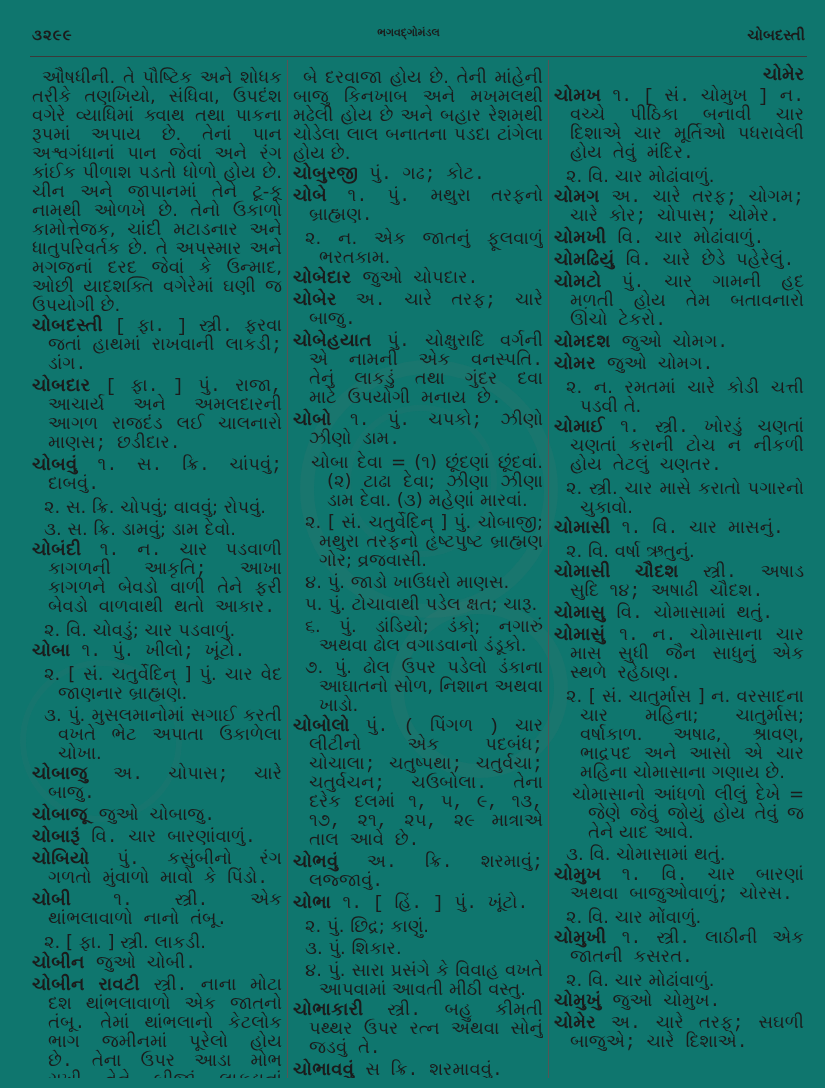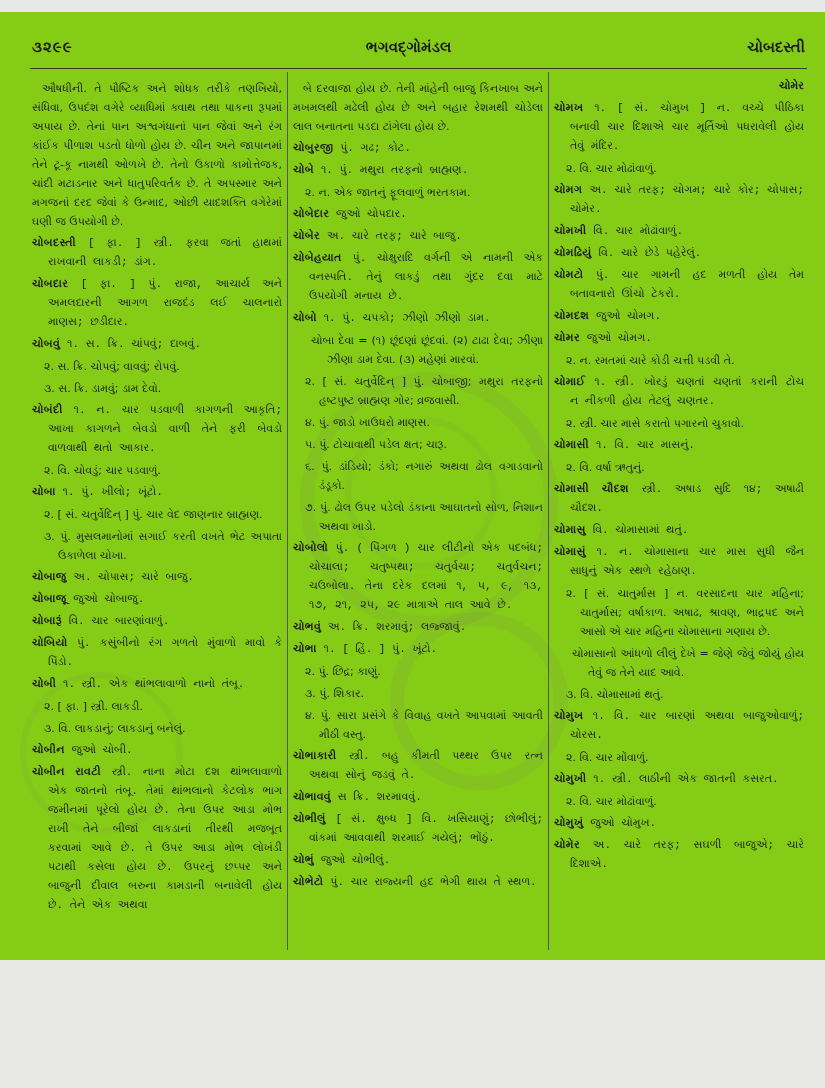--- a/index.html
+++ b/index.html
@@ -2,55 +2,55 @@
 <html lang="gu"><head>
 <meta charset="utf-8">
 <style>
   html,body{margin:0;padding:0;}
   body{
     background:#e8e8e6;
     font-family:"DejaVu Sans","Liberation Sans",sans-serif;
   }
   .page{
     position:relative;
-    width:825px;height:948px;
-    margin:12px auto;
-    background:#84cc16;
+    width:825px;height:1088px;
+    margin:0 auto;
+    background:#0f766e;
     color:#1b1b1b;
     overflow:hidden;
   }
   
   .wm{
     position:absolute;border-radius:50%;
     border:14px solid rgba(120,120,120,.10);
     pointer-events:none;
   }
   .wm.inner{border-width:6px;border-color:rgba(120,120,120,.08);}
   
   .hdr{
     position:absolute;top:26px;left:32px;right:20px;
     display:flex;align-items:flex-start;justify-content:space-between;
     font-weight:700;font-size:15px;
   }
   .hdr .pageno{width:120px;text-align:left;letter-spacing:1px;}
-  .hdr .title{flex:1;text-align:center;font-size:15px;}
+  .hdr .title{flex:1;text-align:center;font-size:11px;}
   .hdr .guide{width:140px;text-align:right;}
   .hrule{
     position:absolute;top:56px;left:30px;right:18px;
     height:1px;background:#3a3a3a;
   }
   
   .cols{
     position:absolute;top:60px;left:32px;right:18px;bottom:10px;
     display:flex;
   }
   .col{
     width:250px;flex:0 0 auto;
     padding-top:4px;
-    font-size:11px;line-height:19px;
+    font-size:18px;line-height:19px;
     text-align:justify;
     overflow:hidden;
   }
   .col + .vrule{margin:0 5px;}
   .vrule{width:1px;background:#555;flex:0 0 auto;}
   p{margin:3px 0;}
   p.cont{text-indent:10px;}
   p.entry{padding-left:16px;text-indent:-16px;font-family:Liberation Mono, monospace;}
   p.sub{padding-left:26px;text-indent:-14px;}
   p.idiom{padding-left:34px;text-indent:-16px;}
@@ -87,21 +87,20 @@
         <p class="sub">૨. વિ. ચોવડું; ચાર પડવાળું.</p>
         <p class="entry"><b class="hw">ચોબા </b>૧. પું. ખીલો; ખૂંટો.</p>
         <p class="sub">૨. [ સં. ચતુર્વેદિન્ ] પું. ચાર વેદ જાણનાર બ્રાહ્મણ.</p>
         <p class="sub">૩. પું. મુસલમાનોમાં સગાઈ કરતી વખતે ભેટ અપાતા ઉકાળેલા ચોખા.</p>
         <p class="entry"><b class="hw">ચોબાજુ </b>અ. ચોપાસ; ચારે બાજુ.</p>
         <p class="entry"><b class="hw">ચોબાજૂ </b>જુઓ ચોબાજુ.</p>
         <p class="entry"><b class="hw">ચોબારૂં </b>વિ. ચાર બારણાંવાળું.</p>
         <p class="entry"><b class="hw">ચોબિયો </b>પું. કસુંબીનો રંગ ગળતો મુંવાળો માવો કે પિંડો.</p>
         <p class="entry"><b class="hw">ચોબી </b>૧. સ્ત્રી. એક થાંભલાવાળો નાનો તંબૂ.</p>
         <p class="sub">૨. [ ફા. ] સ્ત્રી. લાકડી.</p>
-        <p class="sub">૩. વિ. લાકડાનું; લાકડાનું બનેલું.</p>
         <p class="entry"><b class="hw">ચોબીન </b>જુઓ ચોબી.</p>
         <p class="entry"><b class="hw">ચોબીન રાવટી </b>સ્ત્રી. નાના મોટા દશ થાંભલાવાળો એક જાતનો તંબૂ. તેમાં થાંભલાનો કેટલોક ભાગ જમીનમાં પૂરેલો હોય છે. તેના ઉપર આડા મોભ રાખી તેને બીજાં લાકડાનાં તીરથી મજબૂત કરવામાં આવે છે. તે ઉપર આડા મોભ લોખંડી પટાથી કસેલા હોય છે. ઉપરનું છપ્પર અને બાજુની દીવાલ બરુના કામડાની બનાવેલી હોય છે. તેને એક અથવા</p>
       </section>
     <div class="vrule"></div>
     <section class="col">
         <p class="cont">બે દરવાજા હોય છે. તેની માંહેની બાજુ કિનખાબ અને મખમલથી મઢેલી હોય છે અને બહાર રેશમથી ચોડેલા લાલ બનાતના પડદા ટાંગેલા હોય છે.</p>
         <p class="entry"><b class="hw">ચોબુરજી </b>પું. ગઢ; કોટ.</p>
         <p class="entry"><b class="hw">ચોબે </b>૧. પું. મથુરા તરફનો બ્રાહ્મણ.</p>
         <p class="sub">૨. ન. એક જાતનું ફૂલવાળું ભરતકામ.</p>
         <p class="entry"><b class="hw">ચોબેદાર </b>જુઓ ચોપદાર.</p>

